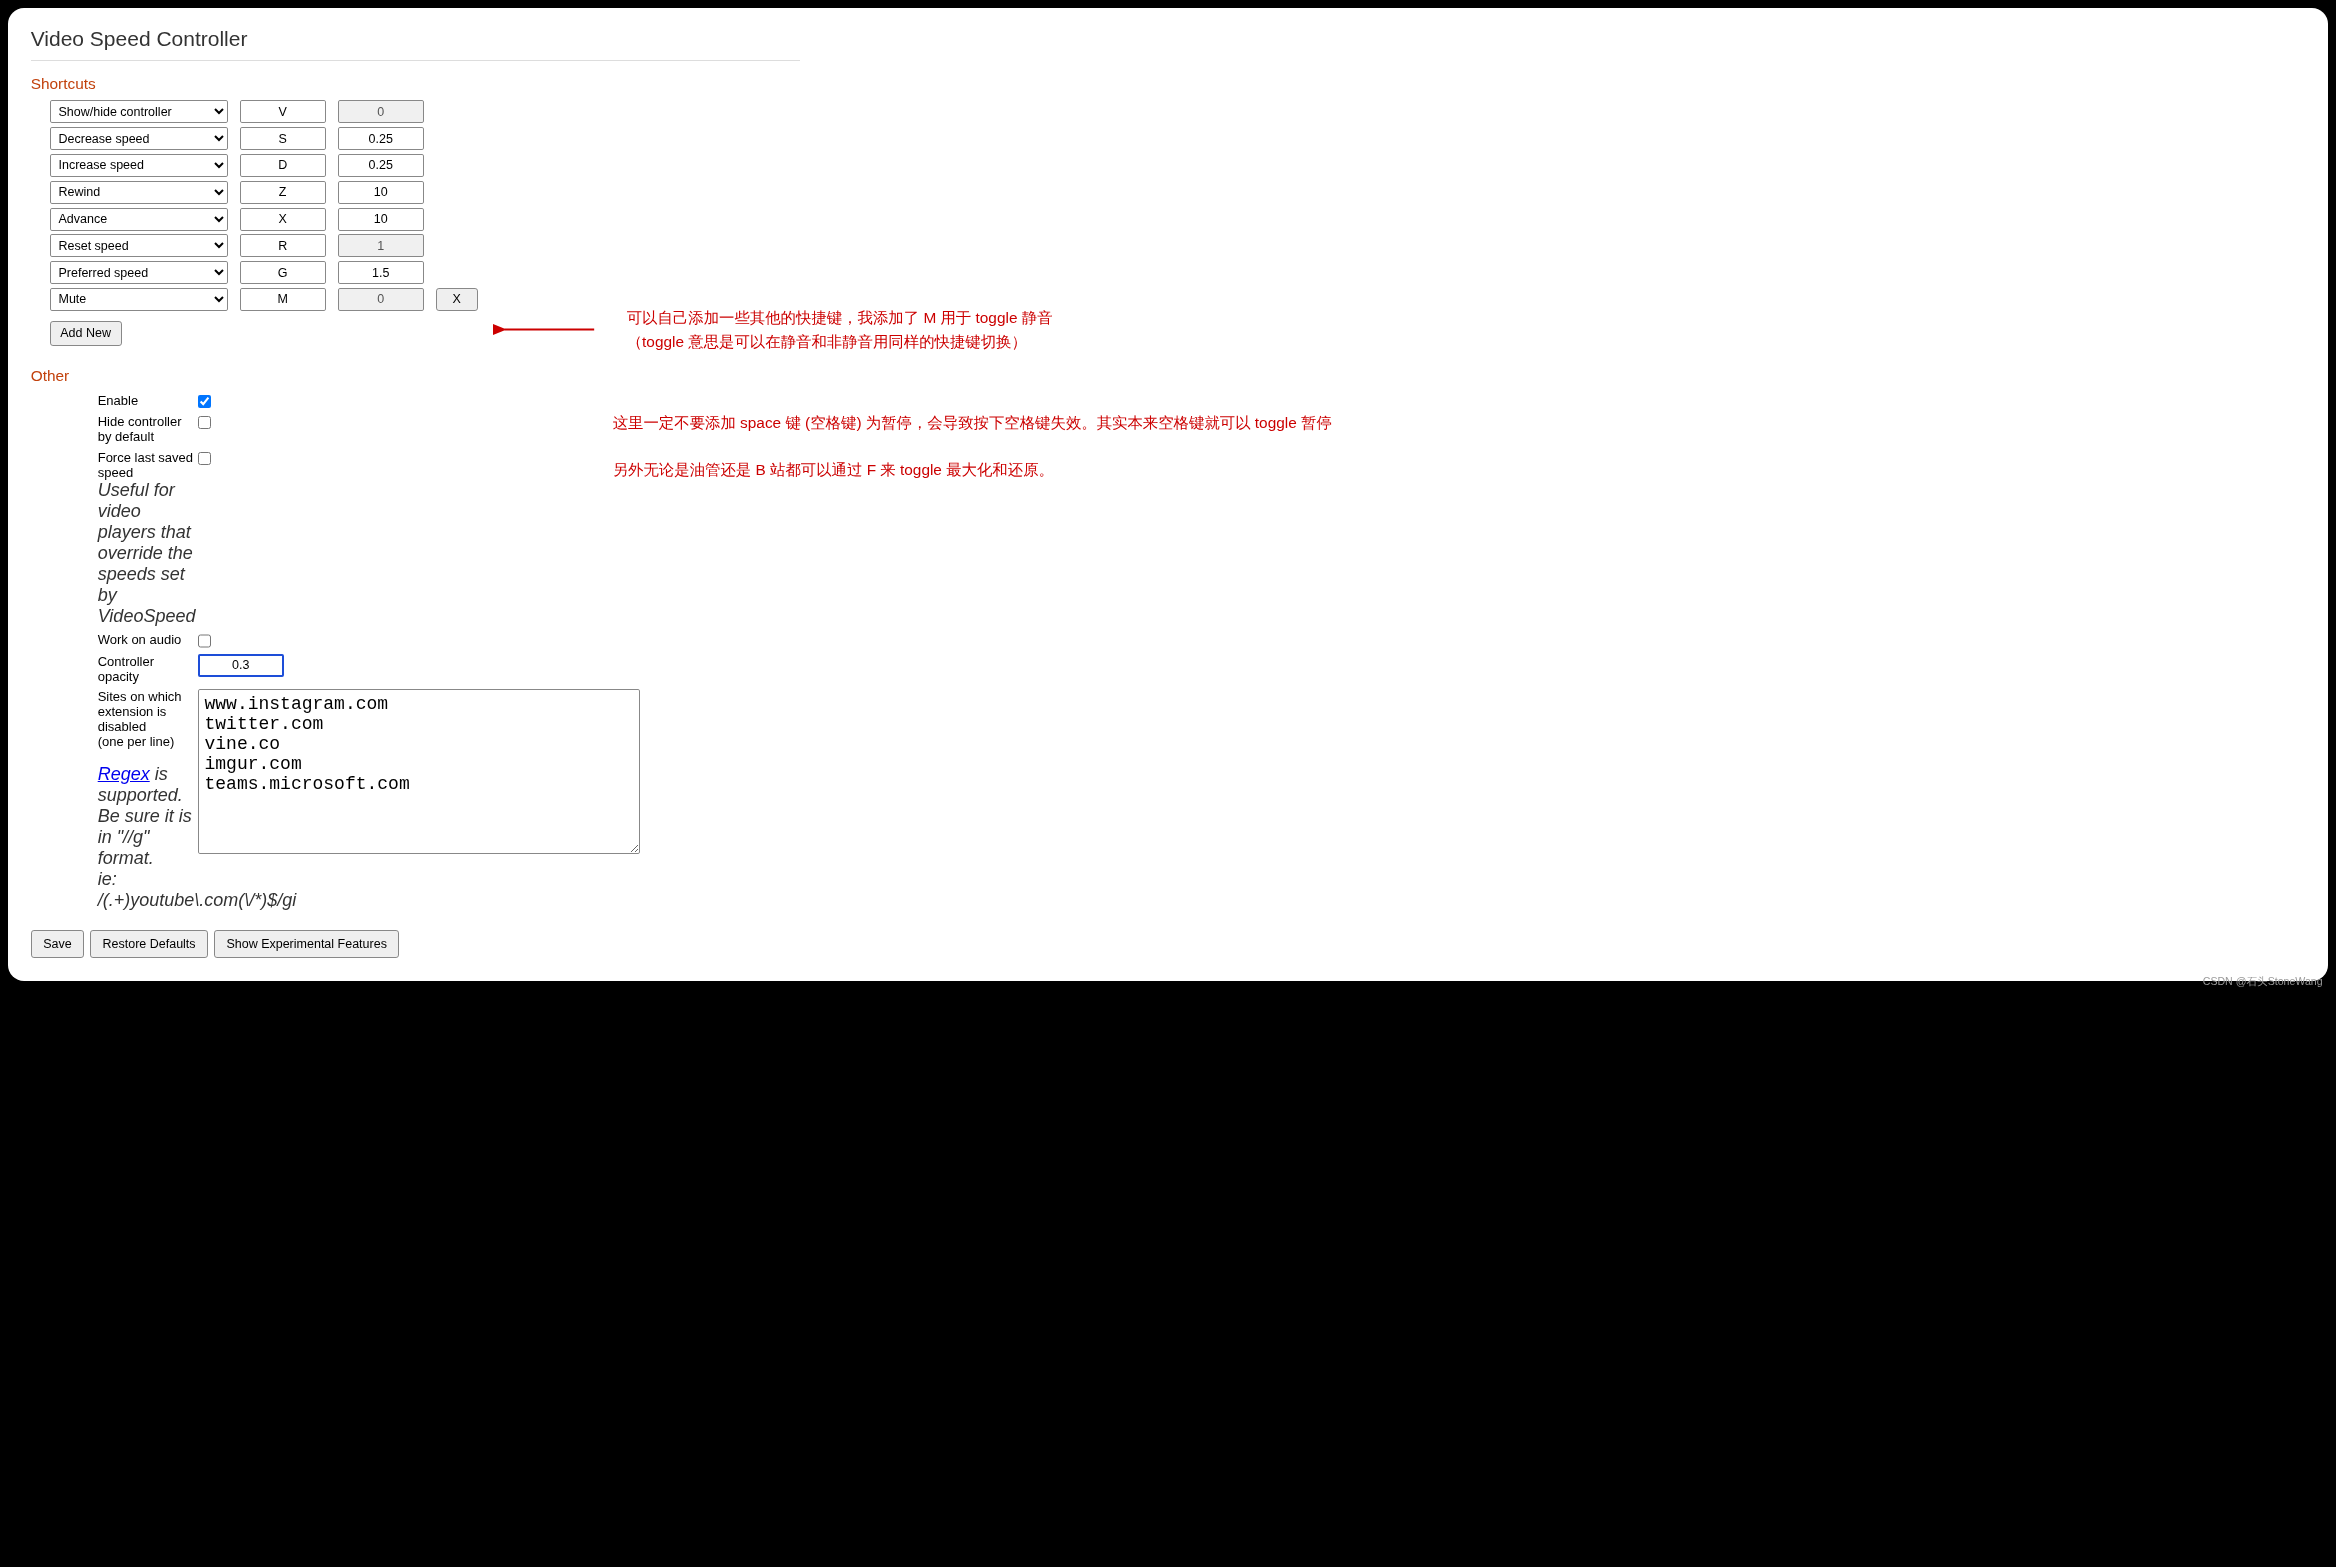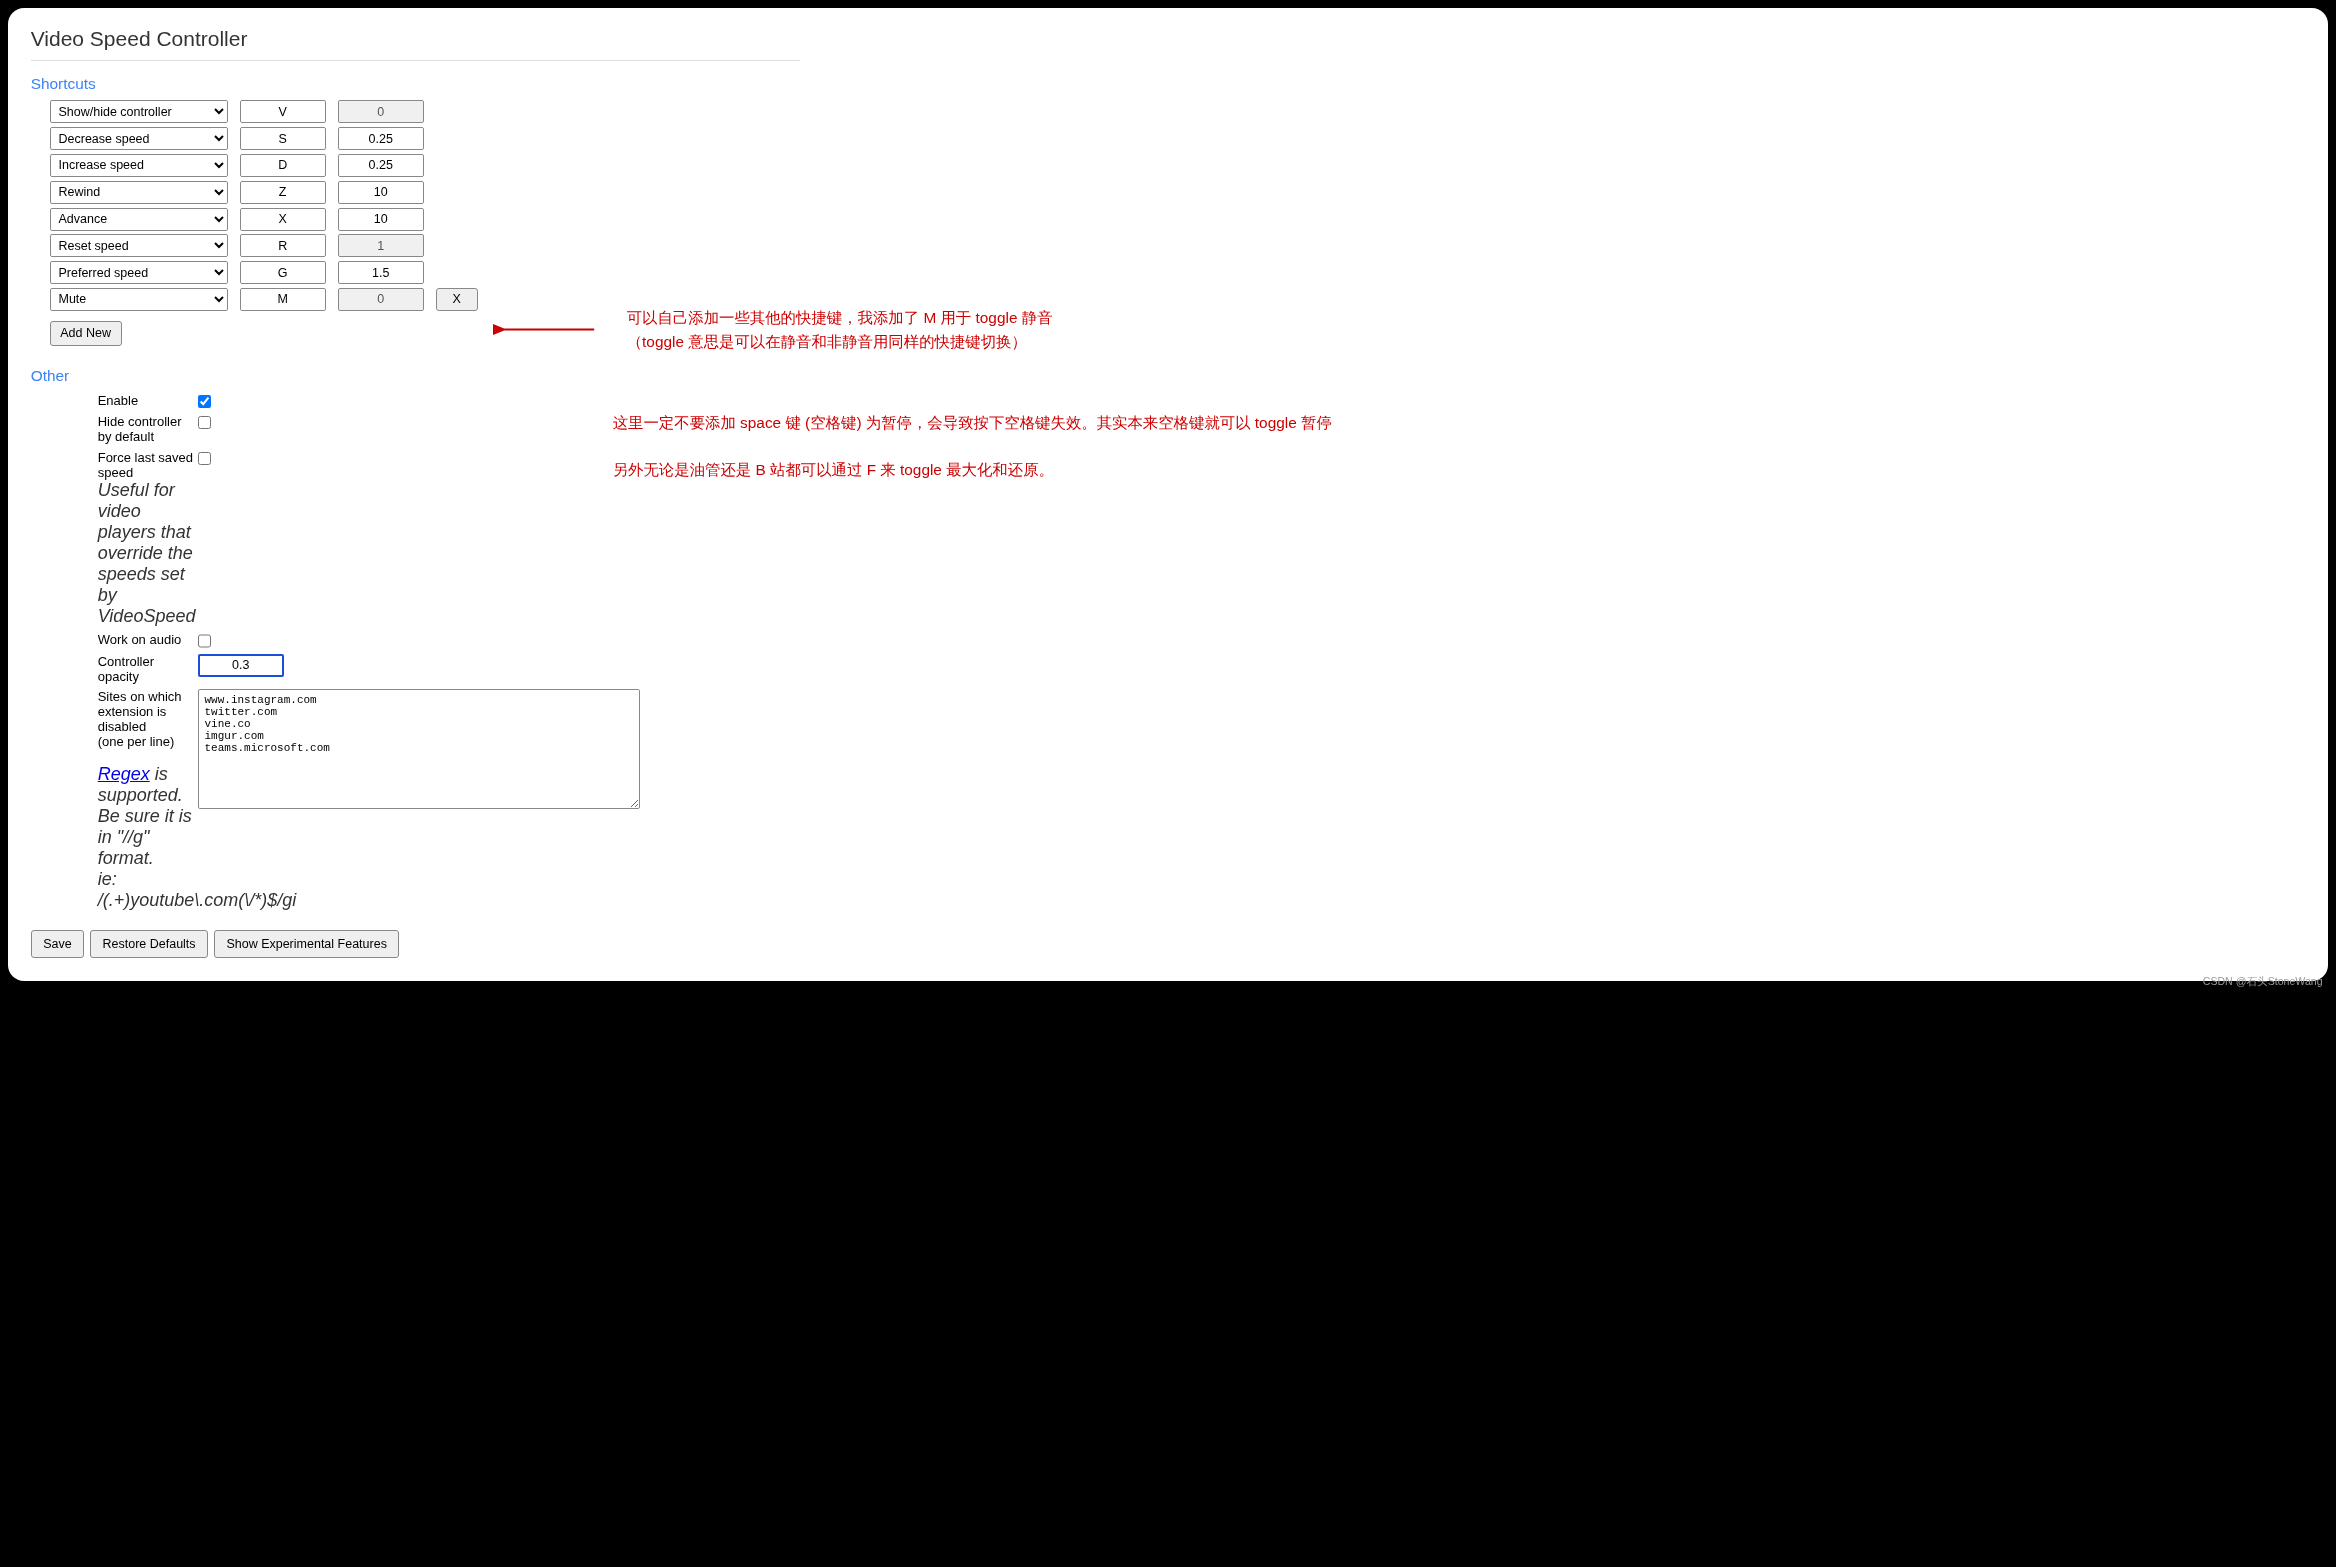--- a/index.html
+++ b/index.html
@@ -30,21 +30,21 @@
     }
     .divider {
       border: none;
       border-top: 1px solid #ddd;
       margin-bottom: 13.4px;
       width: 769px;
     }
     h2 {
       font-size: 15.4px;
       font-weight: 400;
-      color: #3b82f6;
+      color: #c2410c;
       margin-bottom: 7.7px;
     }
     .shortcuts-table {
       margin-left: 19px;
       margin-bottom: 5.8px;
     }
     .shortcut-row {
       display: flex;
       gap: 12px;
       margin-bottom: 3.8px;
@@ -132,26 +132,26 @@
     input.opacity-input {
       width: 86px;
       height: 23px;
       text-align: center;
       border: 2px solid #1d4ed8;
       border-radius: 1.9px;
       font-size: 12.5px;
     }
     textarea.sites-input {
       width: 442px;
-      height: 120px;
+      height: 165px;
       border: 1px solid #888;
       border-radius: 1.9px;
       padding: 3.8px 5.8px;
       font-family: "Courier New", monospace;
-      font-size: 11px;
+      font-size: 18px;
       resize: both;
     }
     .bottom-buttons {
       margin-top: 19px;
       display: flex;
       gap: 5.8px;
     }
     .bottom-buttons button {
       background: #efefef;
       border: 1px solid #888;

